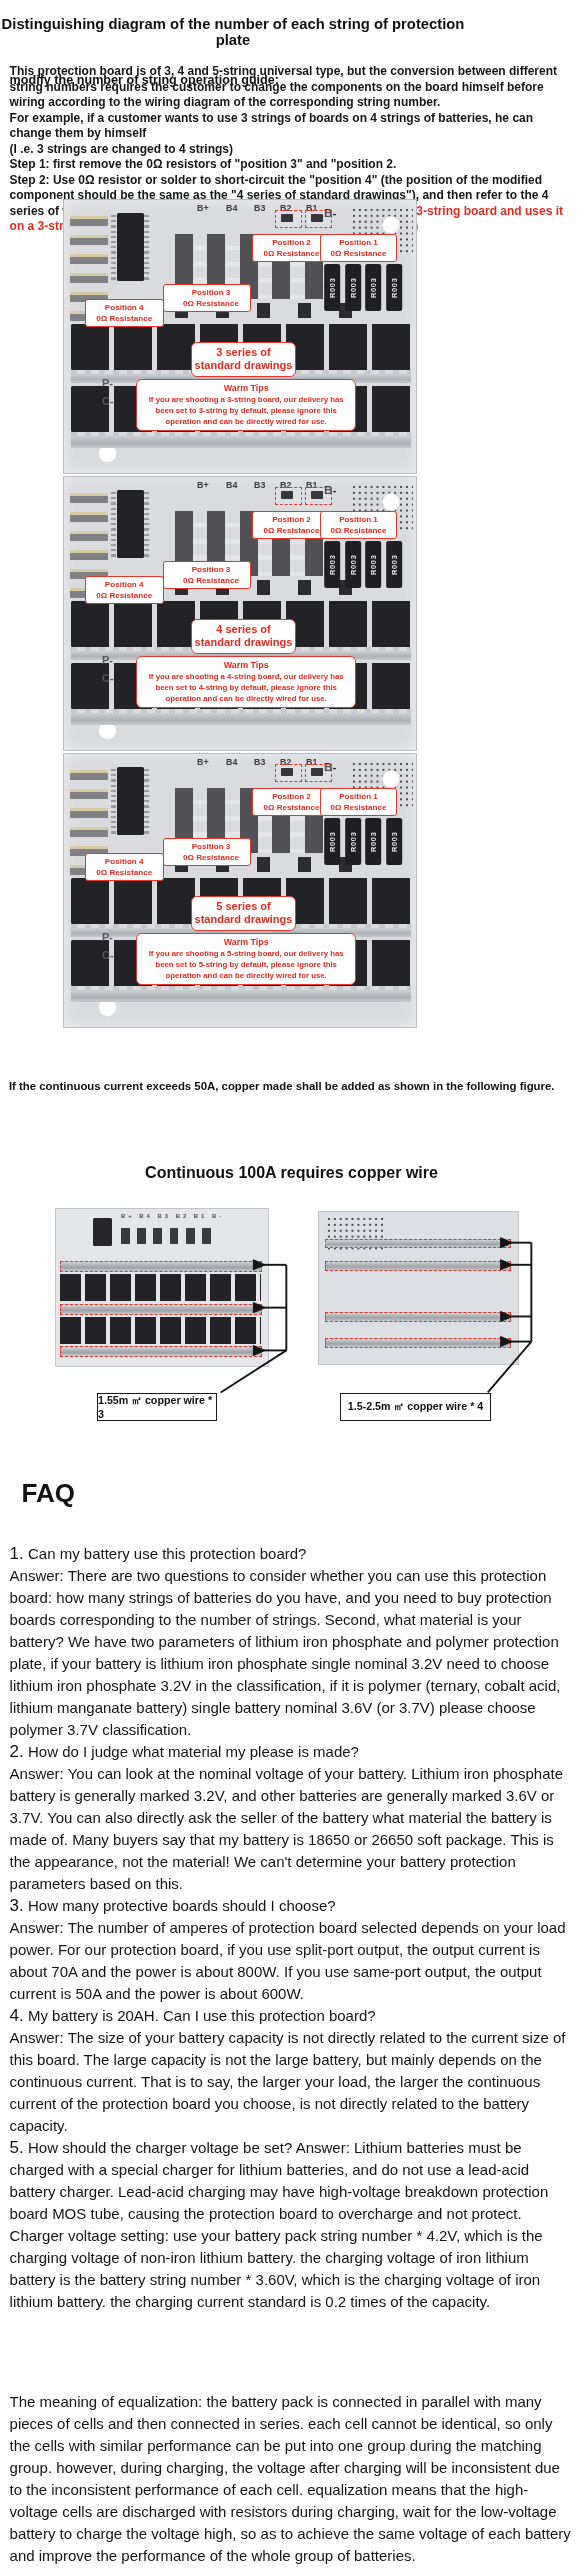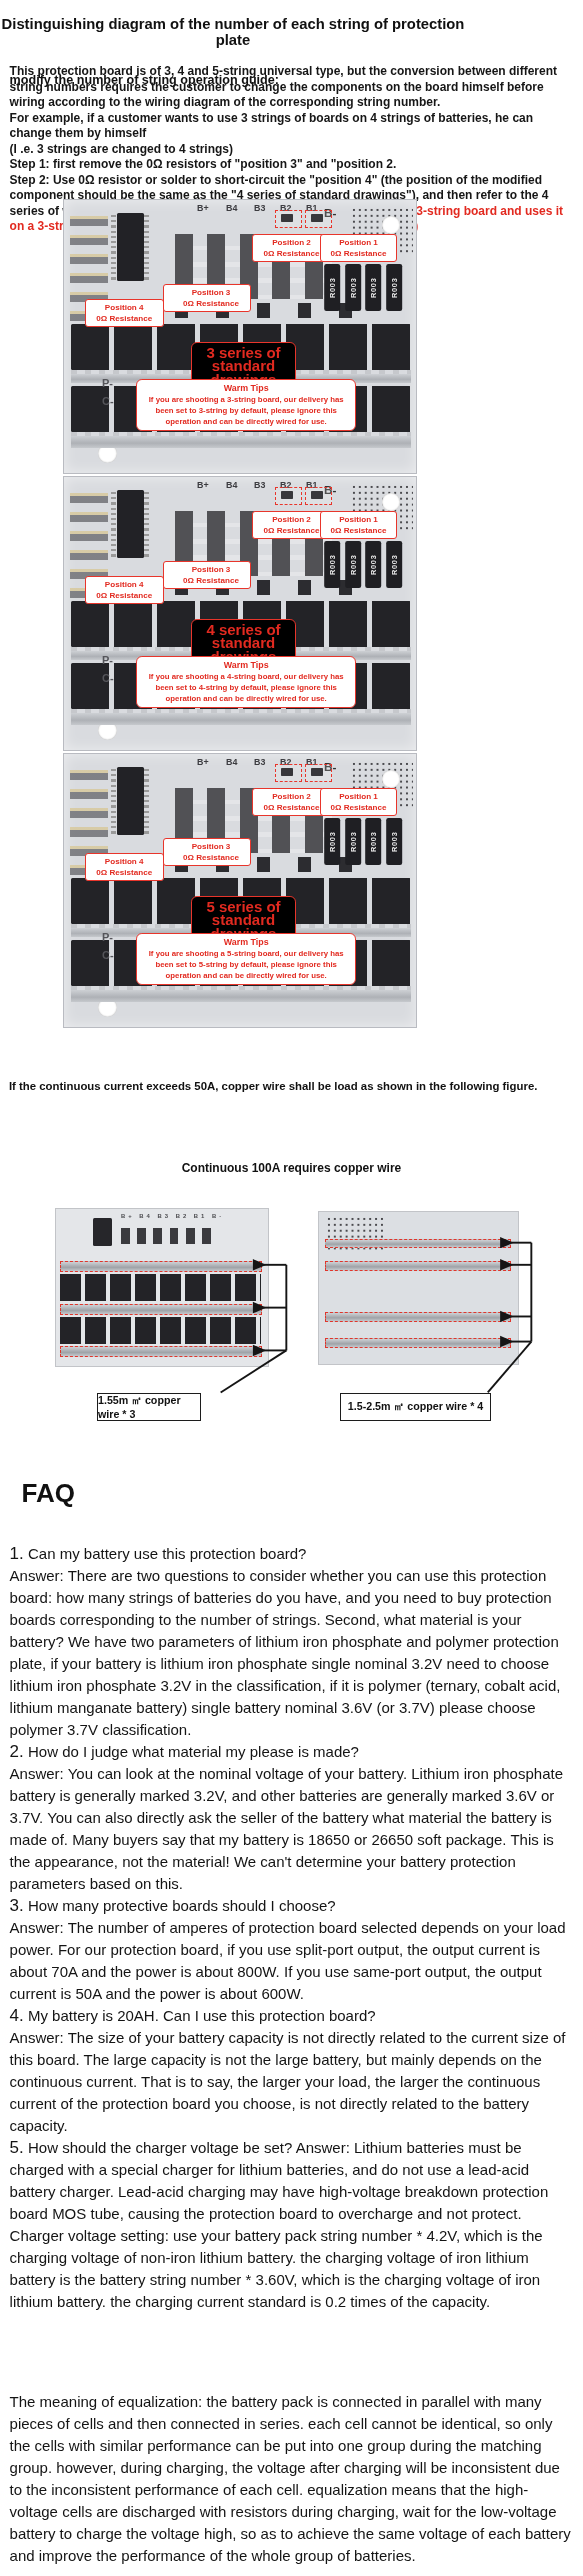--- a/index.html
+++ b/index.html
@@ -64,50 +64,50 @@
       border-radius:1.5px;}
   .mos-row::after{content:"";position:absolute;left:0;right:0;bottom:-5.9px;height:5.9px;
       background:repeating-linear-gradient(90deg,#c6c8cc 0 5.9px,transparent 5.9px 14px);}
   .mr1{top:124px;} .mr2{top:186px;}
   .strip{left:7.4px;width:340px;background:linear-gradient(180deg,#cdd0d4,#aeb1b6 60%,#c6c9cd);}
   .strip-mid{top:174px;height:8.9px;} .strip-bot{top:236px;height:11.8px;}
 
   .pc-label{left:38px;font-size:11px;font-weight:bold;color:#55555a;z-index:3;}
   .pc-p{top:177px;} .pc-c{top:195px;}
 
-  .series-box{left:127px;top:142px;width:100px;background:#000000;border:1.5px solid #e8352b;border-radius:5.9px;
-      color:#e22a20;font-weight:bold;font-size:15px;text-align:center;line-height:13.3px;padding:3px 1.5px;z-index:5;}
+  .series-box{left:127px;top:142px;width:100px;background:#ffffff;border:1.5px solid #e8352b;border-radius:5.9px;
+      color:#e22a20;font-weight:bold;font-size:11px;text-align:center;line-height:13.3px;padding:3px 1.5px;z-index:5;}
   .warm-box{left:72px;top:179px;width:208px;background:#fff;border:1.5px solid #e8352b;border-radius:5.9px;
       color:#e22a20;font-weight:bold;text-align:center;padding:3px 5.2px;z-index:5;}
   .warm-title{font-size:8.9px;margin:0 0 0.7px 0;}
   .warm-text{font-size:7.8px;line-height:11px;margin:0;}
 
   
   .note-50a{top:1069px;left:8.9px;width:569px;font-size:11.4px;font-weight:bold;}
-  .copper-heading{top:1151px;left:0;width:583px;text-align:center;font-size:12px;font-weight:bold;}
+  .copper-heading{top:1151px;left:0;width:583px;text-align:center;font-size:16px;font-weight:bold;}
 
   .cboard{position:absolute;box-sizing:border-box;border:0.7px solid #c2c4c8;}
   .cboard-left{left:55px;top:1208px;width:214px;height:159px;background:#e4e6e9;}
   .cboard-right{left:318px;top:1211px;width:201px;height:154px;background:#dcdfe3;}
   .mini-ic{left:37px;top:8.9px;width:19px;height:28px;background:#26262a;border-radius:1.5px;}
   .mini-res{left:65px;top:19px;width:96px;height:16.2px;
       background:repeating-linear-gradient(90deg,#3a3a3e 0 8.9px,transparent 8.9px 16.2px);}
   .mini-pins{left:65px;top:4.4px;font-size:5.9px;font-weight:bold;color:#4a4a4e;letter-spacing:3px;white-space:nowrap;}
   .mini-dots{left:7.4px;top:4.4px;width:59px;height:35px;}
   .mini-mos{left:4.4px;width:201px;height:26.6px;
       background:repeating-linear-gradient(90deg,#232327 0 20.7px,transparent 20.7px 25px);}
   .mm1{top:65px;} .mm2{top:108px;}
   .cw{border:1.5px dashed #e0352b;background:linear-gradient(180deg,#ced1d5,#9fa3a8 60%,#c4c7cb);box-sizing:border-box;}
   .cwl{left:4.4px;width:202px;height:11px;} .cwl1{top:52px;} .cwl2{top:95px;} .cwl3{top:137px;}
   .cwr{left:5.9px;width:186px;height:9.6px;} .cwr1{top:26.6px;} .cwr2{top:49px;} .cwr3{top:100px;} .cwr4{top:126px;}
 
   .copper-arrows{left:0;top:1204px;width:583px;height:222px;pointer-events:none;}
   .wire-label{position:absolute;top:1393px;height:28px;background:#fff;border:1.5px solid #1c1c1c;
       display:flex;align-items:center;justify-content:center;font-size:10.7px;font-weight:bold;box-sizing:border-box;}
-  .wl-left{left:97px;width:104px;}
+  .wl-left{left:97px;width:120px;}
   .wl-right{left:340px;width:151px;}
 
   
   .faq{top:1466px;left:9.6px;width:564px;}
   .faq-heading{font-size:26px;font-weight:bold;margin:12px;}
   .faq-items{margin-top:34px;font-size:15px;line-height:22px;color:#141414;}
   .faq-q,.faq-a{margin:0;}
   .faq-num{font-size:17px;}
   .equalization{top:2347px;left:9.6px;width:564px;font-size:15px;line-height:22px;color:#141414;margin-top:44px;}
   .equalization p{margin:0;}
@@ -304,21 +304,21 @@
       <div>5 series of</div>
       <div>standard drawings</div>
     </div>
     <div class="abs warm-box">
       <p class="warm-title">Warm Tips</p>
       <p class="warm-text">If you are shooting a 5-string board, our delivery has been set to 5-string by default, please ignore this operation and can be directly wired for use.</p>
     </div>
   </div>
     </div>
 
-  <p class="abs note-50a">If the continuous current exceeds 50A, copper wire shall be load as shown in the following figure.</p>
+  <p class="abs note-50a">If the continuous current exceeds 50A, copper made shall be added as shown in the following figure.</p>
   <h2 class="abs copper-heading">Continuous 100A requires copper wire</h2>
 
   <div class="cboard cboard-left">
     <span class="abs mini-pins">B+ B4 B3 B2 B1 B-</span>
     <div class="abs mini-ic"></div>
     <div class="abs mini-res"></div>
     <div class="abs cw cwl cwl1"></div>
     <div class="abs mini-mos mm1"></div>
     <div class="abs cw cwl cwl2"></div>
     <div class="abs mini-mos mm2"></div>

